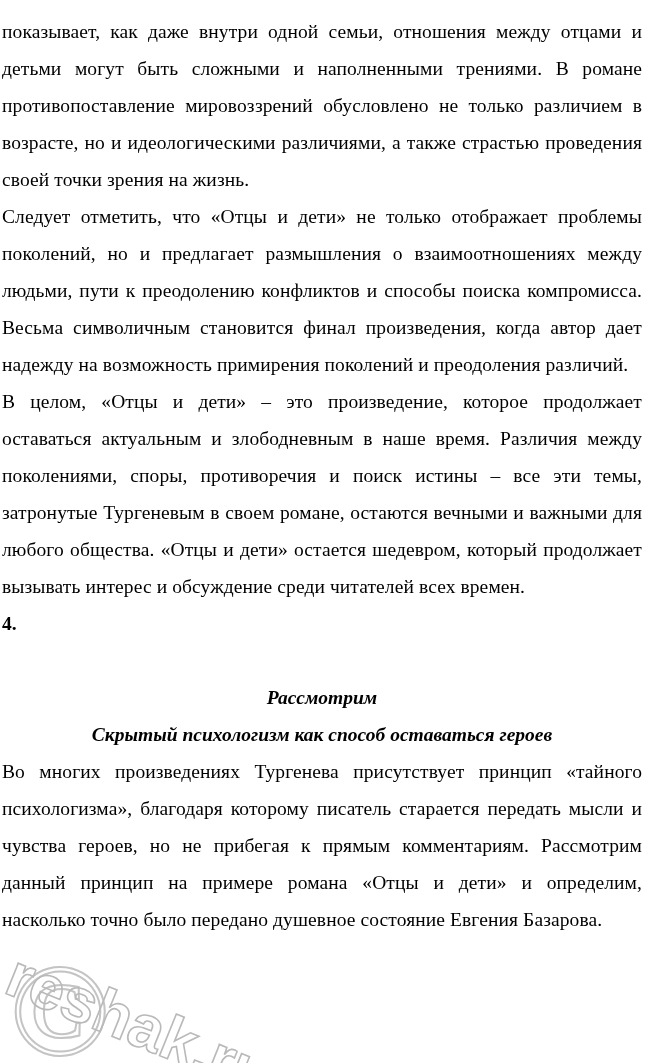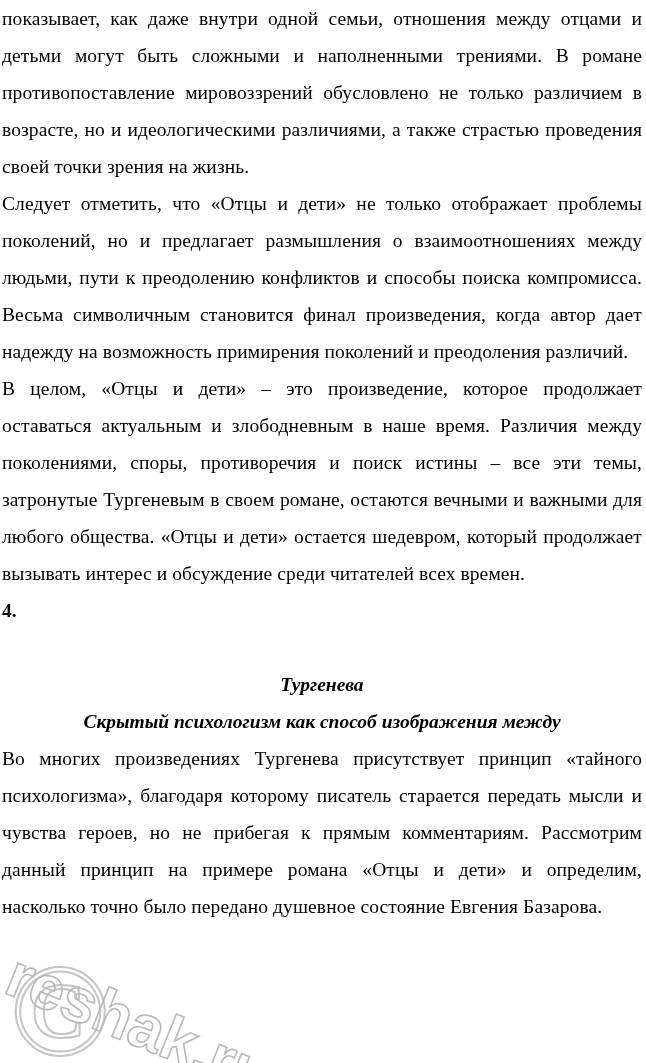--- a/index.html
+++ b/index.html
@@ -29,21 +29,21 @@
     font-size: 19.5px;
     line-height: 37px;
     text-align: justify;
     text-justify: inter-word;
     margin: 0;
     hyphens: none;
     letter-spacing: 0.1px;
   }
   
   .para.first-partial {
-    margin-top: 0;
+    margin-top: 13px;
   }
   .section-number {
     font-size: 19.5px;
     line-height: 37px;
     font-weight: bold;
     margin: 0;
     text-align: left;
   }
   .heading {
     font-size: 19.5px;
@@ -102,21 +102,21 @@
     <p class="para first-partial">показывает, как даже внутри одной семьи, отношения между отцами и детьми могут быть сложными и наполненными трениями. В романе противопоставление мировоззрений обусловлено не только различием в возрасте, но и идеологическими различиями, а также страстью проведения своей точки зрения на жизнь.</p>
 
     <p class="para">Следует отметить, что «Отцы и дети» не только отображает проблемы поколений, но и предлагает размышления о взаимоотношениях между людьми, пути к преодолению конфликтов и способы поиска компромисса. Весьма символичным становится финал произведения, когда автор дает надежду на возможность примирения поколений и преодоления различий.</p>
 
     <p class="para">В целом, «Отцы и дети» – это произведение, которое продолжает оставаться актуальным и злободневным в наше время. Различия между поколениями, споры, противоречия и поиск истины – все эти темы, затронутые Тургеневым в своем романе, остаются вечными и важными для любого общества. «Отцы и дети» остается шедевром, который продолжает вызывать интерес и обсуждение среди читателей всех времен.</p>
 
     <p class="section-number">4.</p>
 
     <div class="spacer-line"></div>
 
-    <p class="heading">Тургенева</p>
+    <p class="heading">Рассмотрим</p>
 
-    <p class="heading">Скрытый психологизм как способ изображения между</p>
+    <p class="heading">Скрытый психологизм как способ оставаться героев</p>
 
 
     <p class="para">Во многих произведениях Тургенева присутствует принцип «тайного психологизма», благодаря которому писатель старается передать мысли и чувства героев, но не прибегая к прямым комментариям. Рассмотрим данный принцип на примере романа «Отцы и дети» и определим, насколько точно было передано душевное состояние Евгения Базарова.</p>
 
   </div>
 </div>
 
 </body></html>

